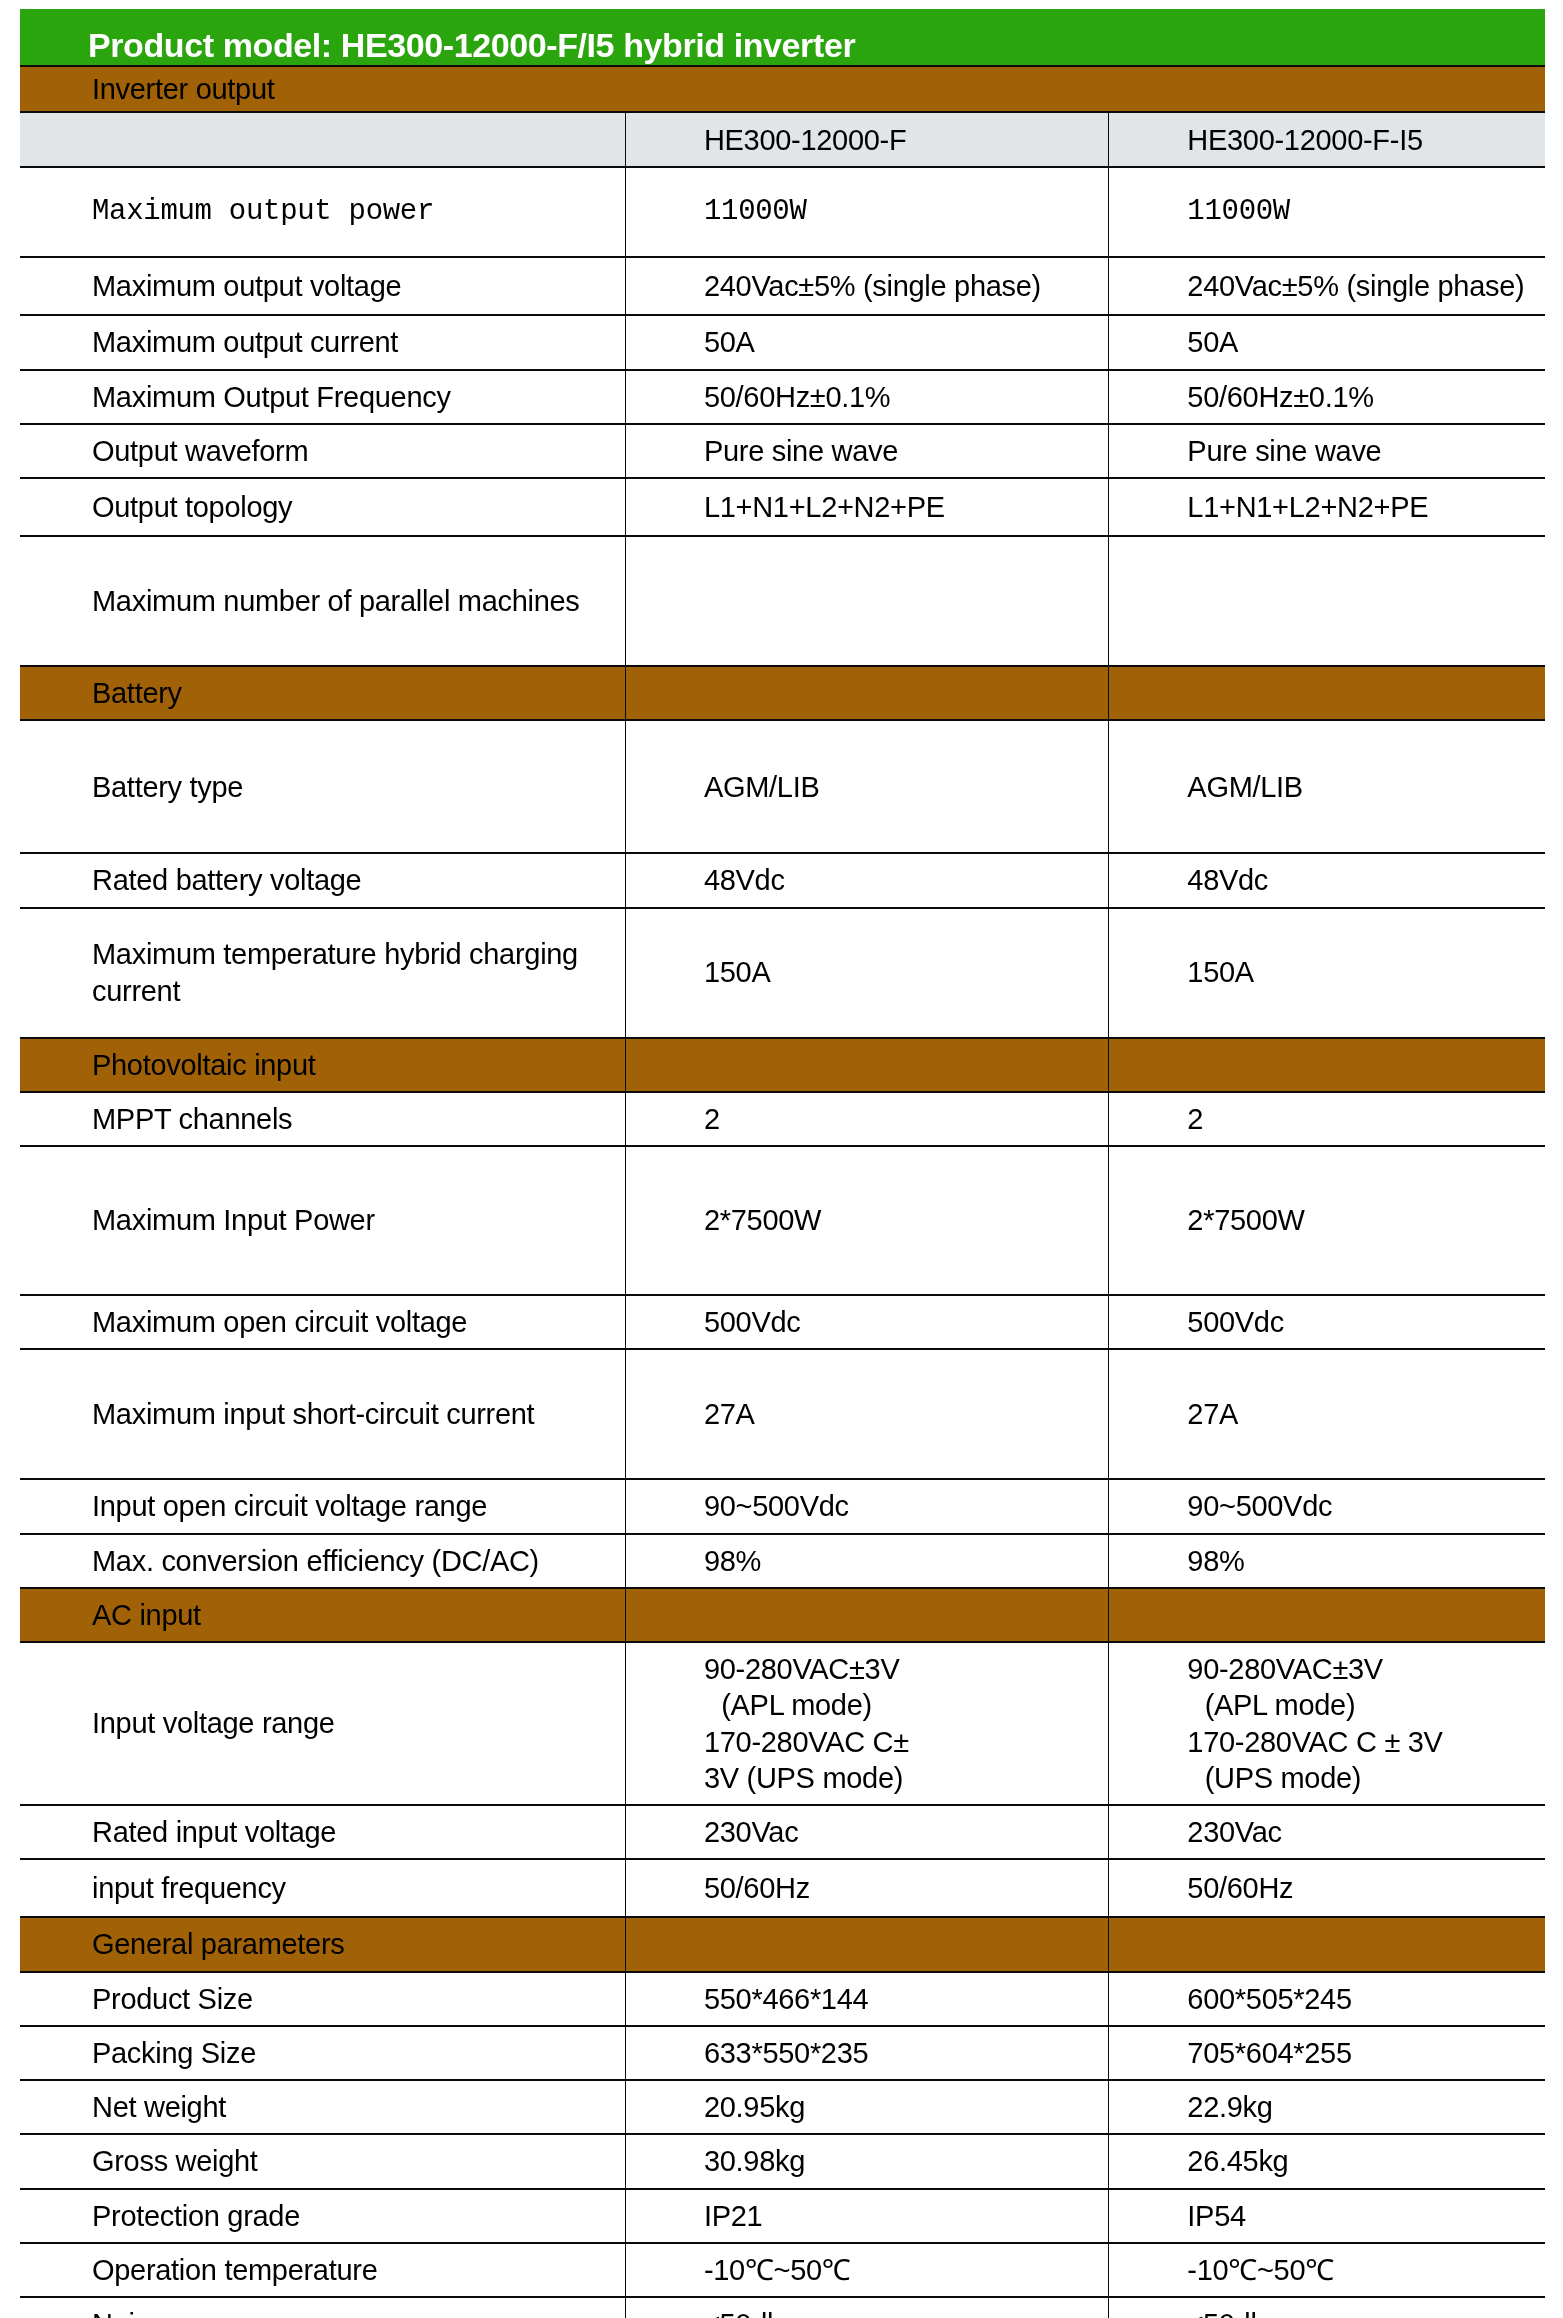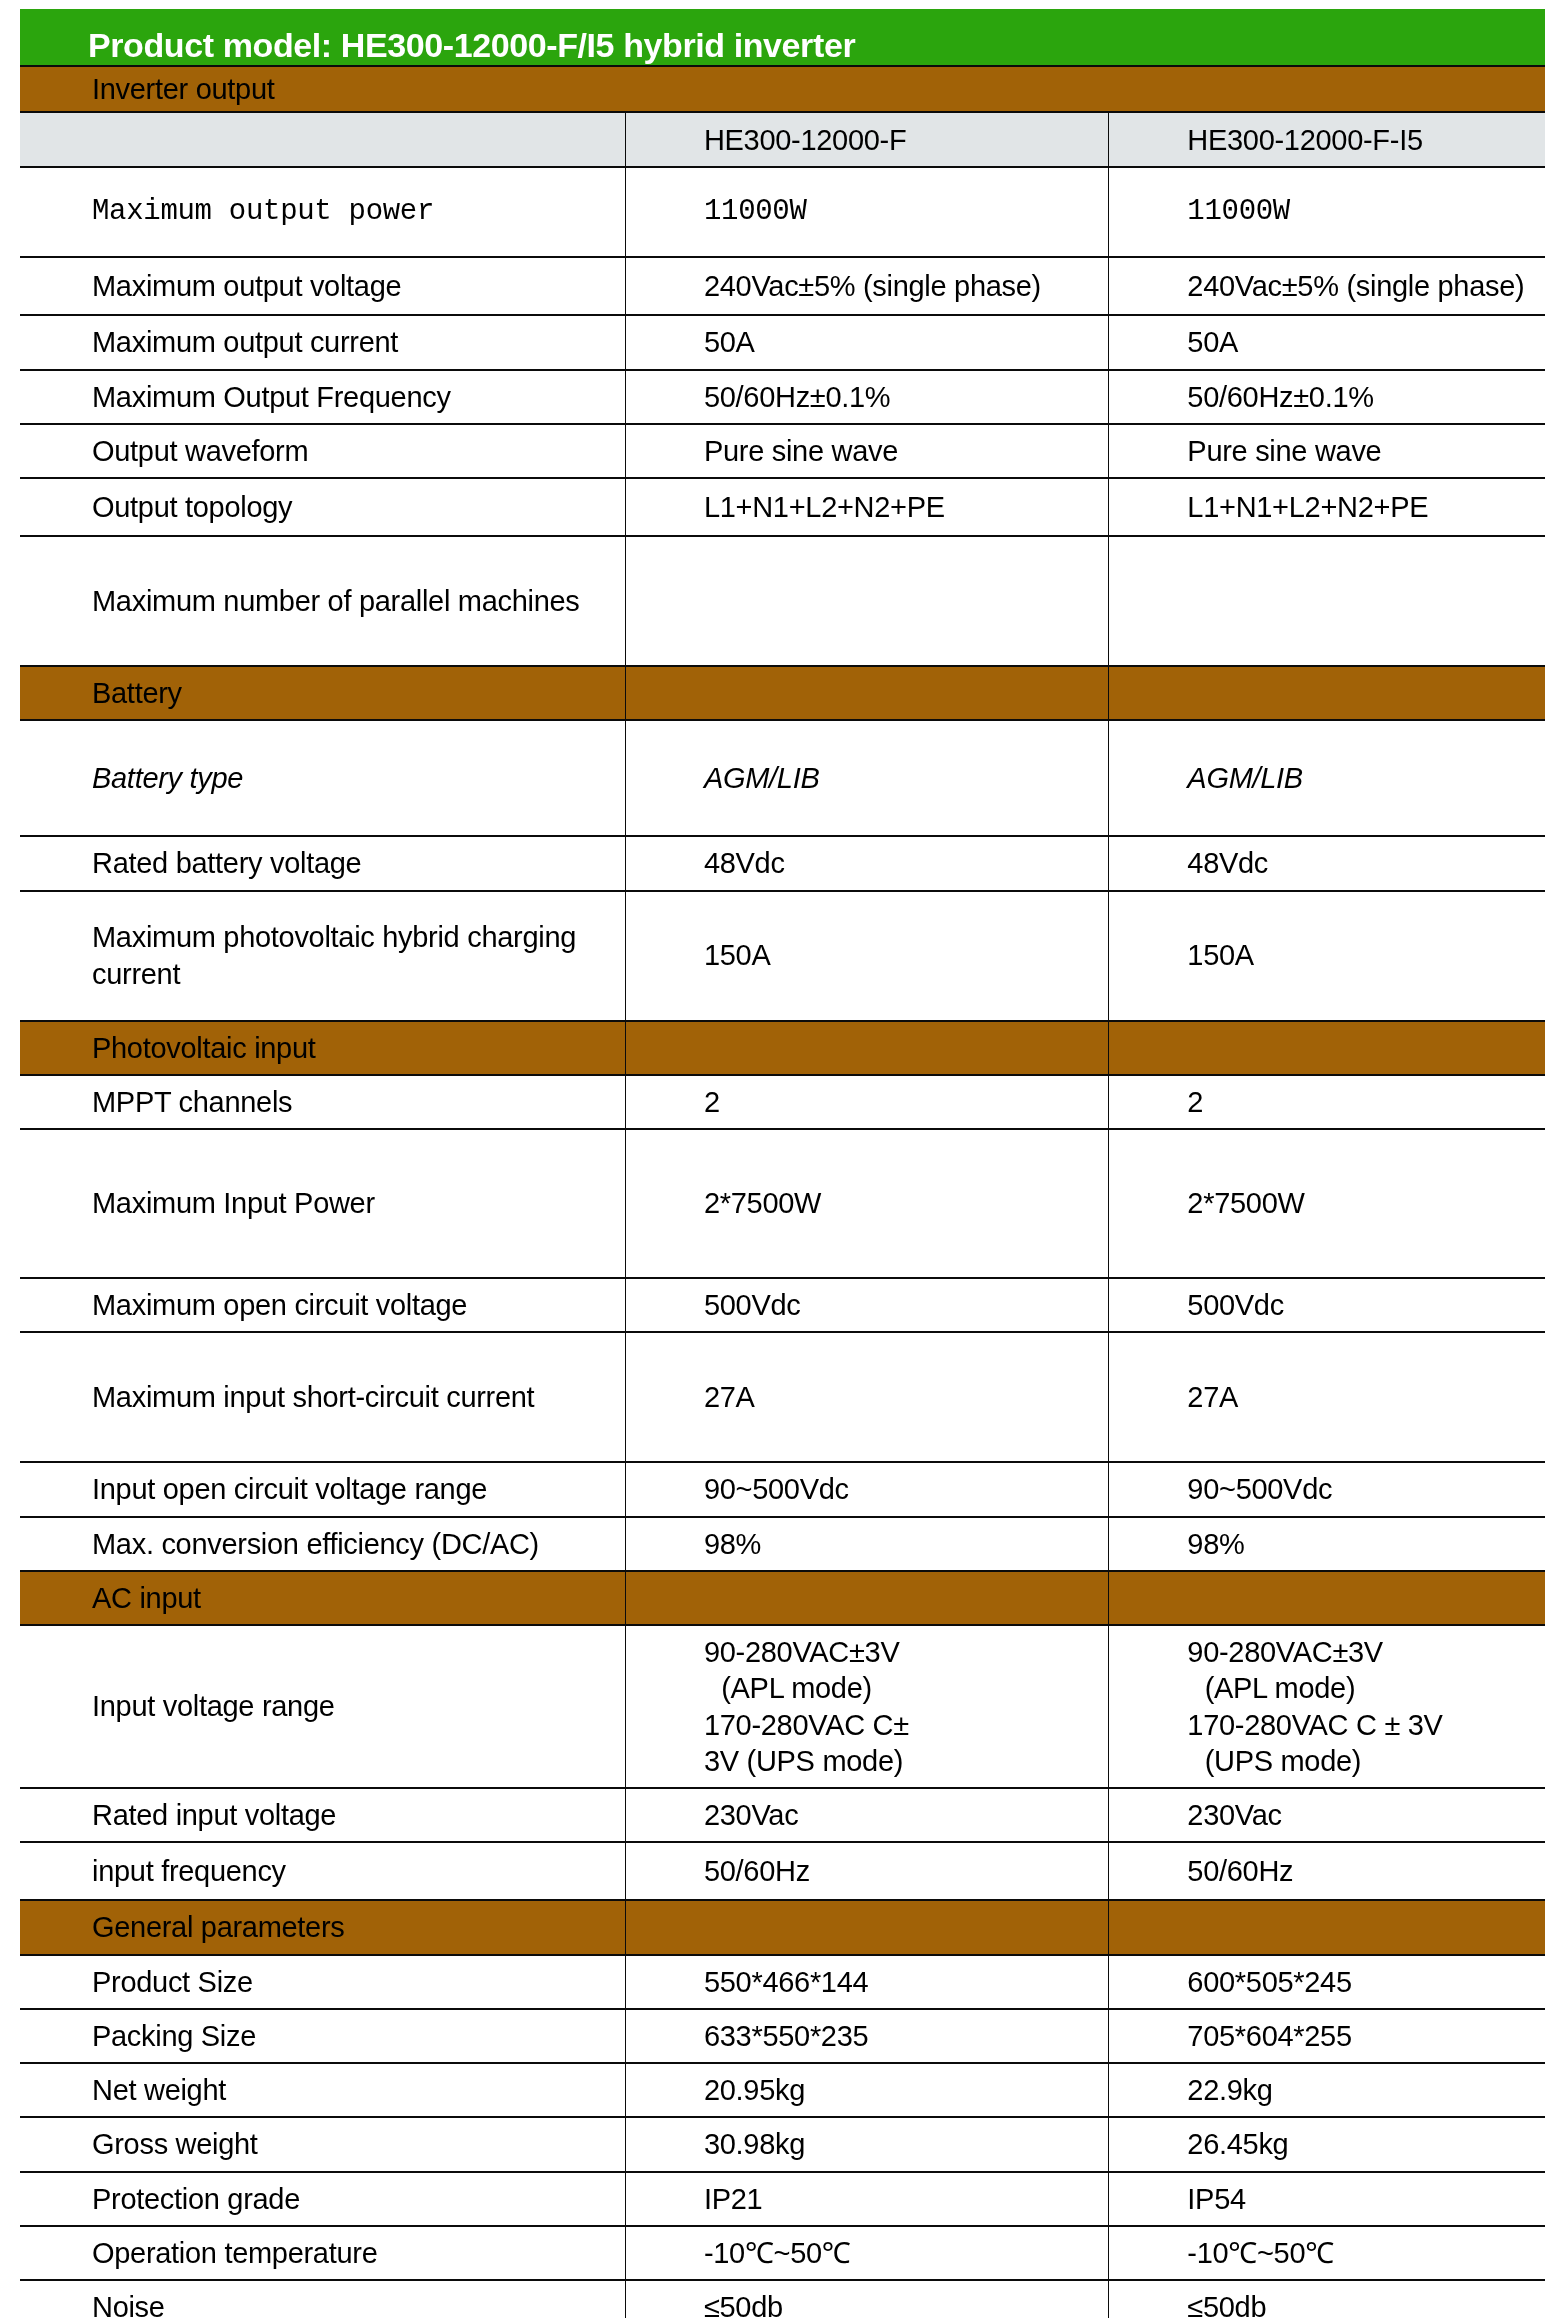--- a/index.html
+++ b/index.html
@@ -23,21 +23,21 @@
   tr{border-bottom:2.9px double #0b0b0b;}
   tr.sld{border-bottom:2.9px solid #0b0b0b;}
   tr.thin3{border-bottom:2.2px solid #0b0b0b;}
   tr.last{border-bottom:5px solid #0b0b0b;}
   tr.sec td{background:#a16207;}
   tr.hdr td{background:#E1E5E7;}
   tr.rh-inv td{height:45px;padding-top:2.9px;padding-bottom:2.9px;}
   tr.rh-hdr td{height:55px;margin-left:8px;}
   tr.rh-md td{height:90px;font-family:Liberation Mono, monospace;}
   tr.rh-par td{height:130px;}
-  tr.rh-bt td{height:116px;font-style:italic;}
+  tr.rh-bt td{height:133px;}
   tr.rh-sm td{height:58px;}
   tr.rh-xl td{height:149px;}
   tr.rh-def td{height:52px;}
   .vline{display:block;}
   .ind{padding-left:17.3px;}
 </style>
 </head>
 <body>
 
 <div class="sheet">
@@ -117,21 +117,21 @@
         <td class="val">AGM/LIB</td>
       </tr>
 
       <tr class="rh-def">
         <td class="lbl">Rated battery voltage</td>
         <td class="val">48Vdc</td>
         <td class="val">48Vdc</td>
       </tr>
 
       <tr class="sld rh-par">
-        <td class="lbl">Maximum photovoltaic hybrid charging current</td>
+        <td class="lbl">Maximum temperature hybrid charging current</td>
         <td class="val">150A</td>
         <td class="val">150A</td>
       </tr>
 
       <tr class="sec sld rh-def">
         <td class="lbl">Photovoltaic input</td>
         <td class="val"></td>
         <td class="val"></td>
       </tr>
 

